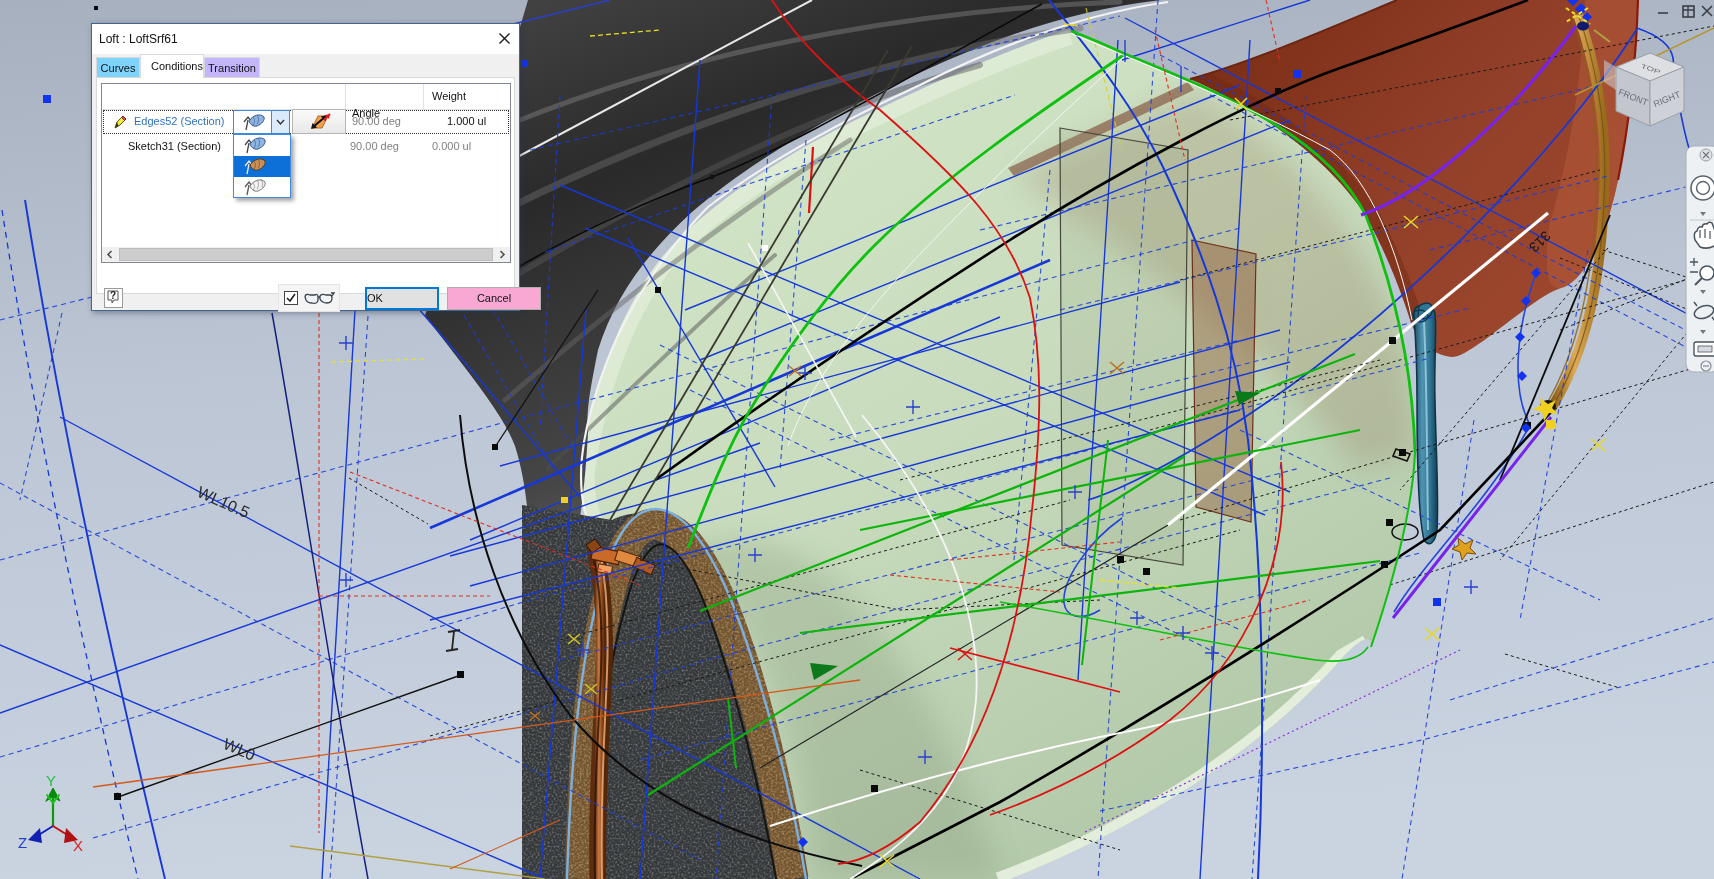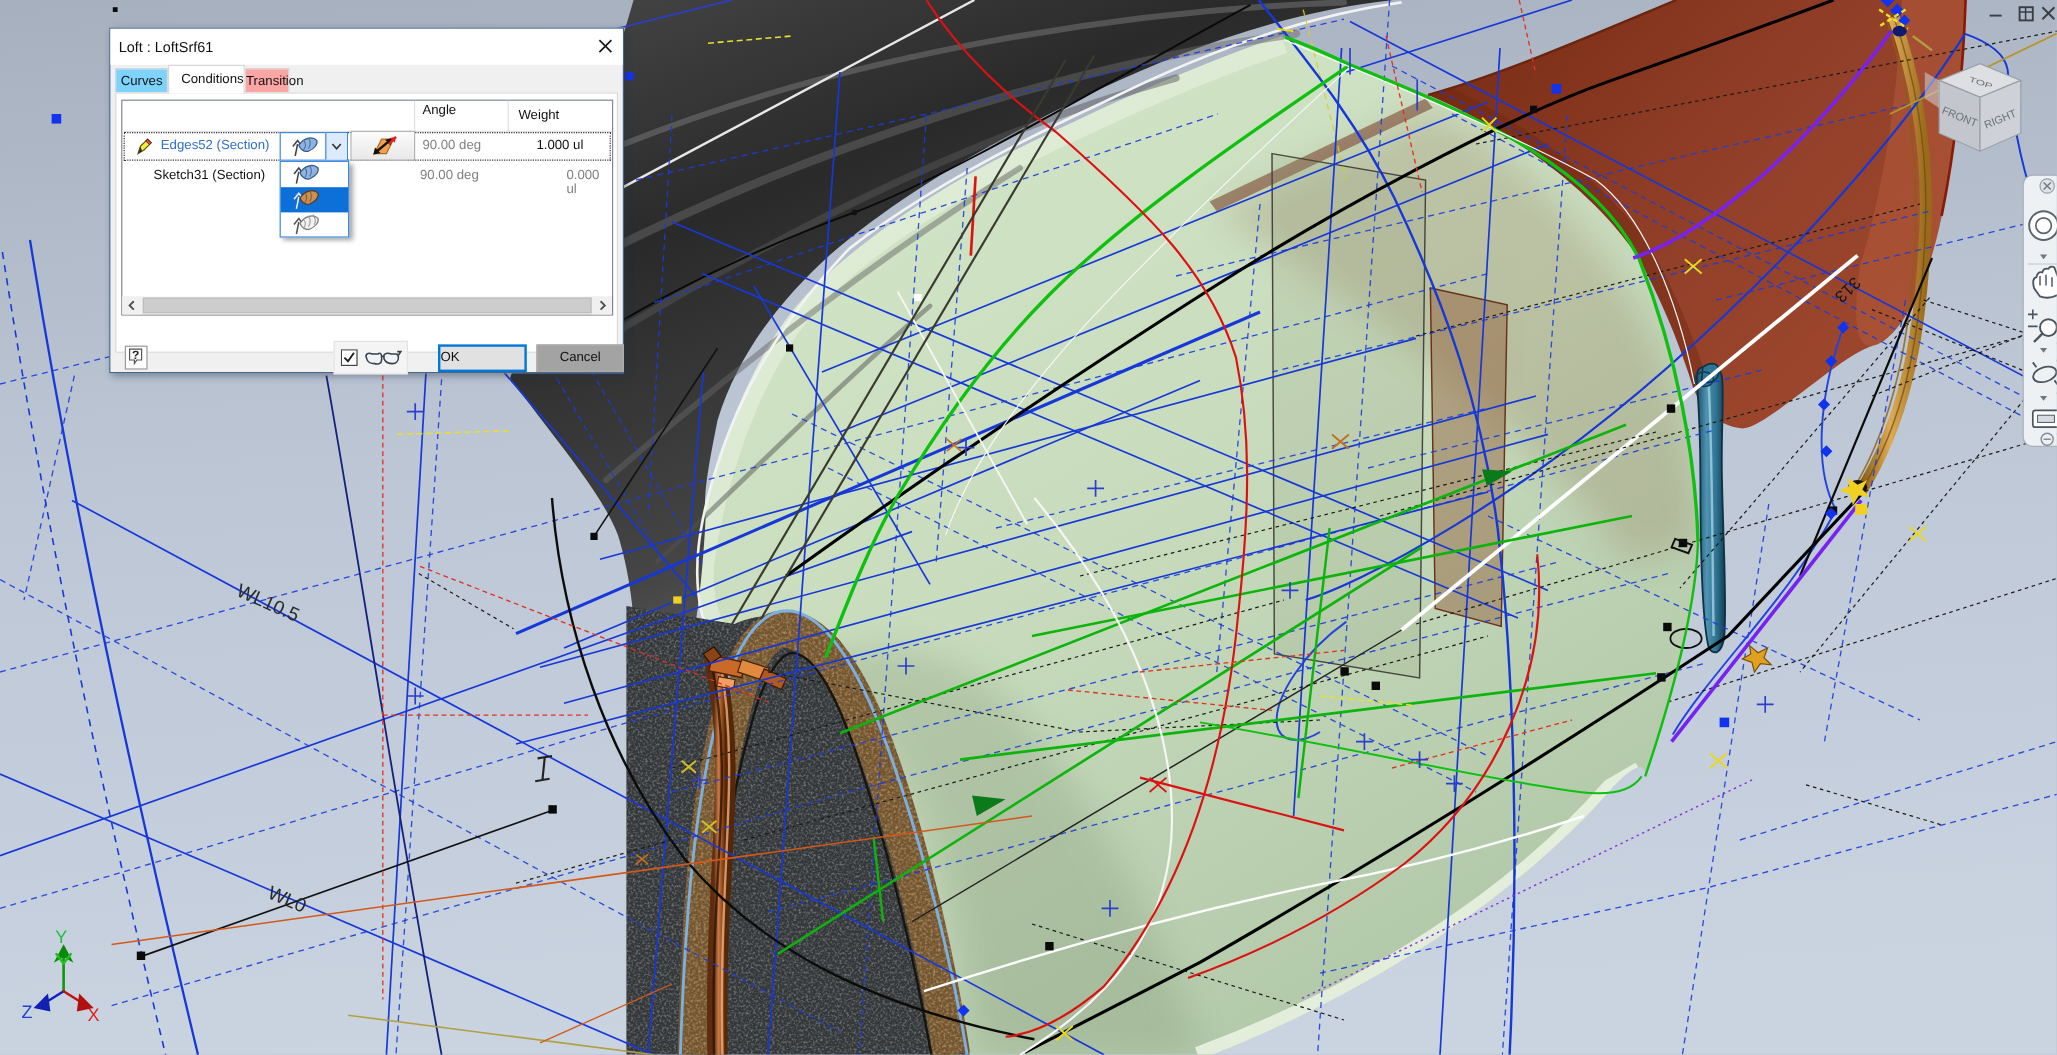--- a/index.html
+++ b/index.html
@@ -496,29 +496,29 @@
 
 <div class="dlg">
   <div style="position:absolute;left:0;top:0;right:0;height:30px;background:#fff;"></div>
   <div style="position:absolute;left:7px;top:8px;font-size:12px;color:#101010;">Loft : LoftSrf61</div>
   <svg style="position:absolute;right:8px;top:8px;" width="13" height="13">
       <path d="M1.5,1.5 L11.5,11.5 M11.5,1.5 L1.5,11.5" stroke="#1a1a1a" stroke-width="1.4"></path>
     </svg>
 
   <div style="position:absolute;left:4px;top:33px;width:44px;height:20px;background:#7dd3fc;border:1px solid #d9d9d9;border-bottom:none;box-sizing:border-box;text-align:center;font-size:11px;color:#111;line-height:20px;">Curves</div>
   <div style="position:absolute;left:48px;top:30px;width:64px;height:24px;background:#fff;border:1px solid #d9d9d9;border-bottom:none;box-sizing:border-box;text-align:right;font-size:11px;color:#111;line-height:23px;z-index:3;">Conditions</div>
-  <div style="position:absolute;left:112px;top:33px;width:37px;height:20px;background:#fca5a5;border:1px solid #d9d9d9;border-bottom:none;box-sizing:border-box;text-align:center;font-size:11px;color:#111;line-height:20px;">Transition</div>
+  <div style="position:absolute;left:112px;top:33px;width:56px;height:20px;background:#c4b5fd;border:1px solid #d9d9d9;border-bottom:none;box-sizing:border-box;text-align:center;font-size:11px;color:#111;line-height:20px;">Transition</div>
 
   <div style="position:absolute;left:4px;top:53px;width:419px;height:217px;background:#fff;border:1px solid #d9d9d9;box-sizing:border-box;"></div>
 
   <div style="position:absolute;left:9px;top:59px;width:410px;height:180px;background:#fff;border:1px solid #828790;box-sizing:border-box;">
      <div style="position:absolute;left:0;top:0;width:100%;height:26px;border-bottom:1px solid #e2e2e2;box-sizing:border-box;">
        <div style="position:absolute;left:243px;top:0;width:1px;height:26px;background:#e2e2e2;"></div>
        <div style="position:absolute;left:321px;top:0;width:1px;height:26px;background:#e2e2e2;"></div>
-       <div style="position:absolute;left:250px;top:2px;font-size:11px;color:#111;">Angle</div>
+       <div style="position:absolute;left:250px;top:23px;font-size:11px;color:#111;">Angle</div>
        <div style="position:absolute;left:330px;top:6px;font-size:11px;color:#111;">Weight</div>
      </div>
      <div style="position:absolute;left:1px;top:26px;width:406px;height:24px;border:1px dotted #333;box-sizing:border-box;">
         <svg style="position:absolute;left:8px;top:3px;" width="16" height="17" viewBox="0 0 16 17">
           <path d="M3,14 L5,8 L11,2 L14,5 L8,11 Z" fill="#f6ec3a" stroke="#5a5a10" stroke-width="1"></path>
           <path d="M11,2 L14,5 L12.5,6.5 L9.5,3.5 Z" fill="#e05050" stroke="#5a1010" stroke-width="0.8"></path>
           <path d="M3,14 L5,8 L6.5,12 Z" fill="#333"></path>
         </svg>
         <div style="position:absolute;left:30px;top:4px;font-size:11px;color:#2f72c4;">Edges52 (Section)</div>
         <div style="position:absolute;left:248px;top:4px;font-size:11px;color:#808080;">90.00 deg</div>
@@ -541,21 +541,21 @@
           <path d="M4,16 L10,4 L20,4 L14,16 Z" fill="#f0a050" stroke="#b06a20" stroke-width="1"></path>
           <path d="M5,15 L17,5" stroke="#111" stroke-width="2"></path>
           <path d="M3,17 l1.5,-6 4.5,4.5 z" fill="#111"></path>
           <path d="M19,3 l-6,1.5 4.5,4.5 z" fill="#111"></path>
           <path d="M16,8 L22,2" stroke="#e02020" stroke-width="2"></path>
           <path d="M22,2 l-5,1 4,4 z" fill="#e02020"></path>
         </svg>
      </div>
      <div style="position:absolute;left:26px;top:56px;font-size:11px;color:#111;">Sketch31 (Section)</div>
      <div style="position:absolute;left:248px;top:56px;font-size:11px;color:#808080;">90.00 deg</div>
-     <div style="position:absolute;left:330px;top:56px;font-size:11px;color:#808080;margin-left:40px;">0.000 ul</div>
+     <div style="position:absolute;left:330px;top:56px;font-size:11px;color:#808080;">0.000 ul</div>
      <div style="position:absolute;left:131px;top:50px;width:58px;height:64px;border:1px solid #3d8ae0;background:#fff;box-shadow:3px 3px 4px rgba(0,0,0,0.35);box-sizing:border-box;z-index:5;">
         <div style="position:absolute;left:0;top:0;width:100%;height:21px;">
           <svg style="position:absolute;left:8px;top:1px;" width="26" height="19" viewBox="0 0 26 19">
             <path d="M5,17 L7,7 M3,9 L7,4 L10,8" stroke="#444" stroke-width="1.3" fill="none"></path>
             <path d="M8,8 C12,2 19,0 23,4 C24,7 21,11 16,13 C12,14 9,11 8,8 Z" fill="#8fb4e0" stroke="#31558c" stroke-width="1"></path>
             <path d="M12,4 C14,6 14,9 12,12 M16,2 C18,5 18,8 16,11" stroke="#4a6fa0" stroke-width="0.9" fill="none"></path>
           </svg>
         </div>
         <div style="position:absolute;left:0;top:21px;width:100%;height:21px;background:#0d6fd8;">
           <svg style="position:absolute;left:8px;top:1px;" width="26" height="19" viewBox="0 0 26 19">
@@ -595,14 +595,14 @@
         <path d="M3,7 L6,10 L11,3" stroke="#222" stroke-width="1.6" fill="none"></path>
       </svg>
     <svg style="position:absolute;left:24px;top:6px;" width="32" height="16" viewBox="0 0 32 16">
       <path d="M2,6 C2,3 5,3 7,4 L12,4 C13,3 15,3 15,6 L15,9 C15,12 12,13 9,12 C6,12 4,11 3,9 Z" fill="#eef4f8" stroke="#38404a" stroke-width="1.3"></path>
       <path d="M17,5 C18,3 21,3 23,4 L27,4 C29,4 29,6 29,7 C29,10 27,12 24,12 C20,12 18,10 17,8 Z" fill="#eef4f8" stroke="#38404a" stroke-width="1.3"></path>
       <path d="M15,6 L17,6" stroke="#38404a" stroke-width="1.3"></path>
       <path d="M29,5 L31,2 L28,2" stroke="#38404a" stroke-width="1.3" fill="none"></path>
     </svg>
   </div>
   <div style="position:absolute;left:273px;top:263px;width:74px;height:23px;background:#e1e1e1;border:2px solid #0078d7;box-sizing:border-box;text-align:left;font-size:11px;color:#111;line-height:19px;">OK</div>
-  <div style="position:absolute;left:355px;top:263px;width:73px;height:23px;background:#a3a3a3;border:1px solid #adadad;box-sizing:border-box;text-align:center;font-size:11px;color:#111;line-height:21px;">Cancel</div>
+  <div style="position:absolute;left:355px;top:263px;width:94px;height:23px;background:#f9a8d4;border:1px solid #adadad;box-sizing:border-box;text-align:center;font-size:11px;color:#111;line-height:21px;">Cancel</div>
 </div>
 
 </body></html>

